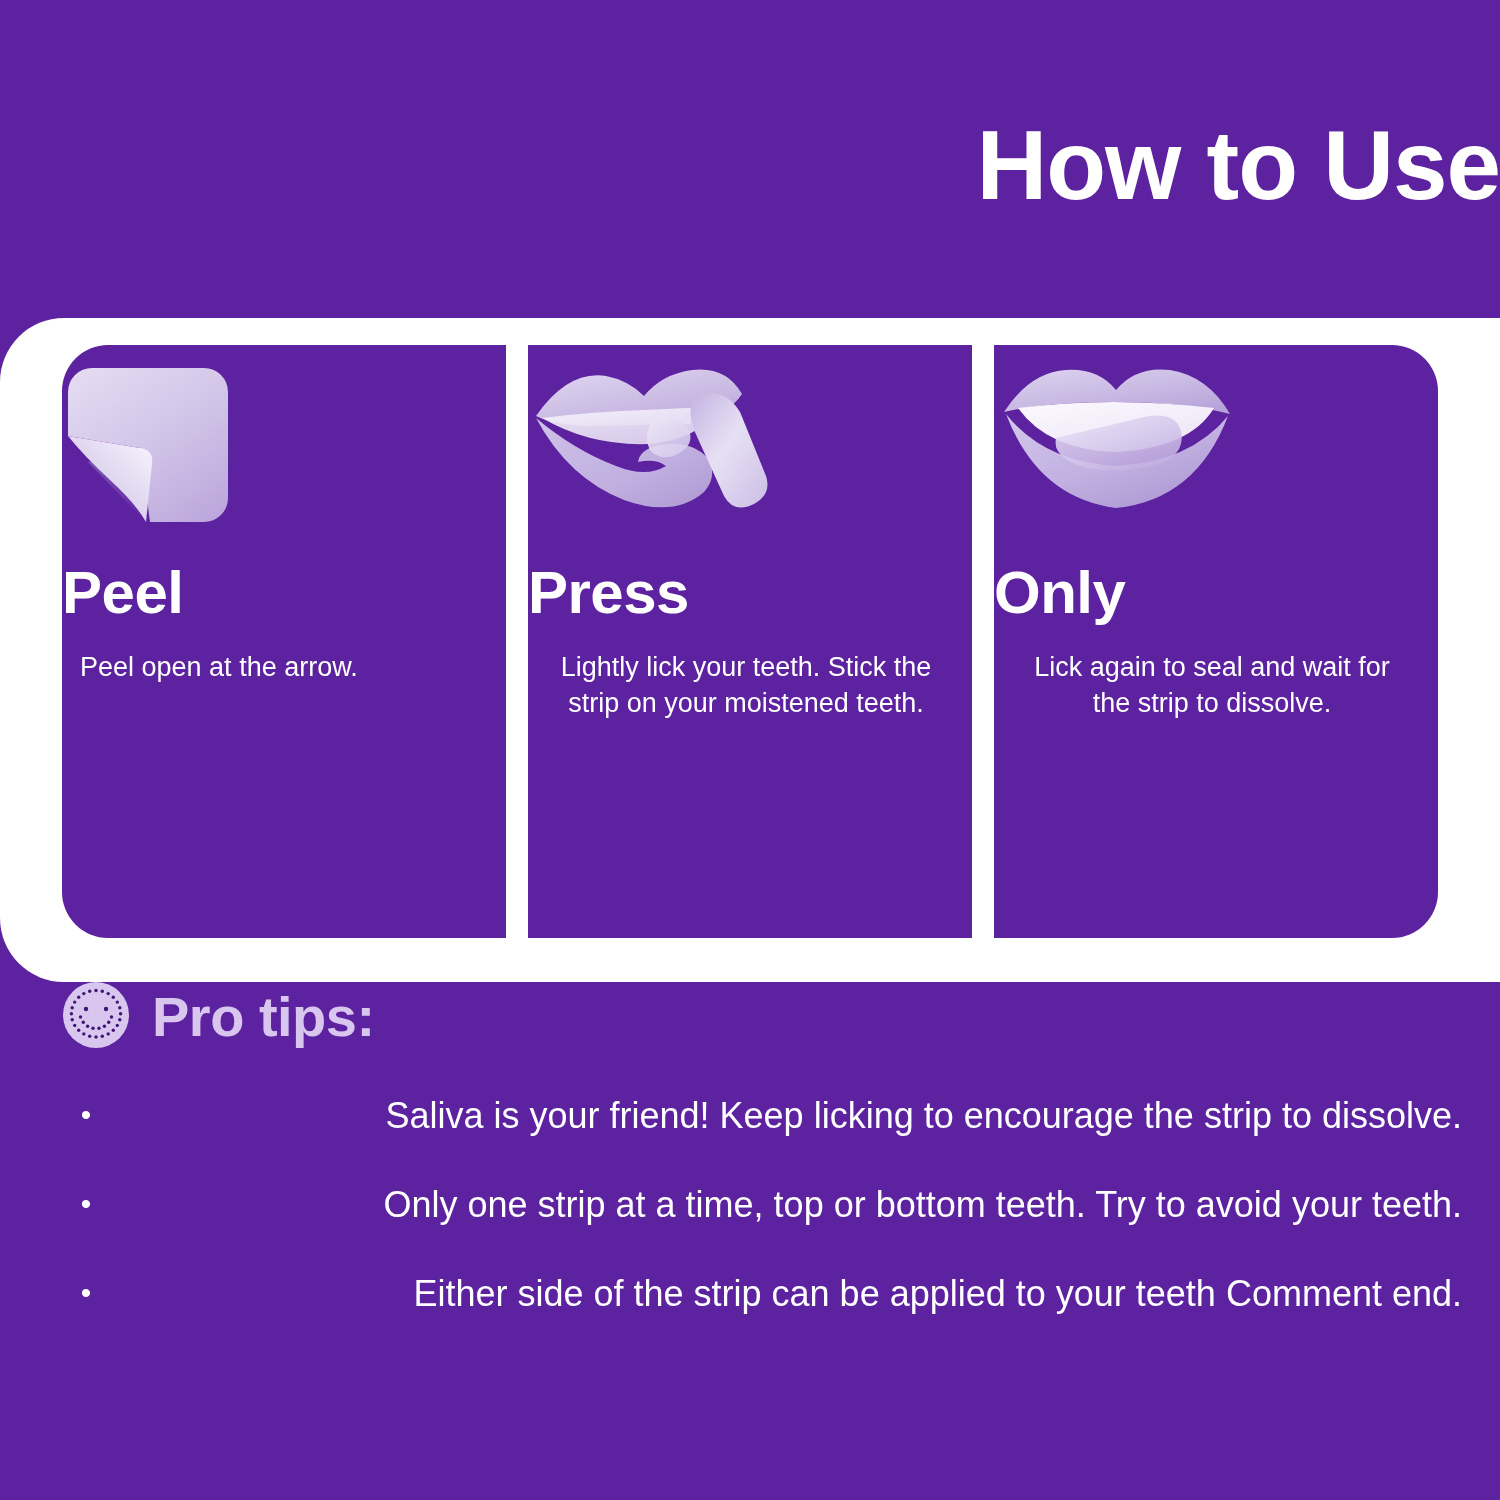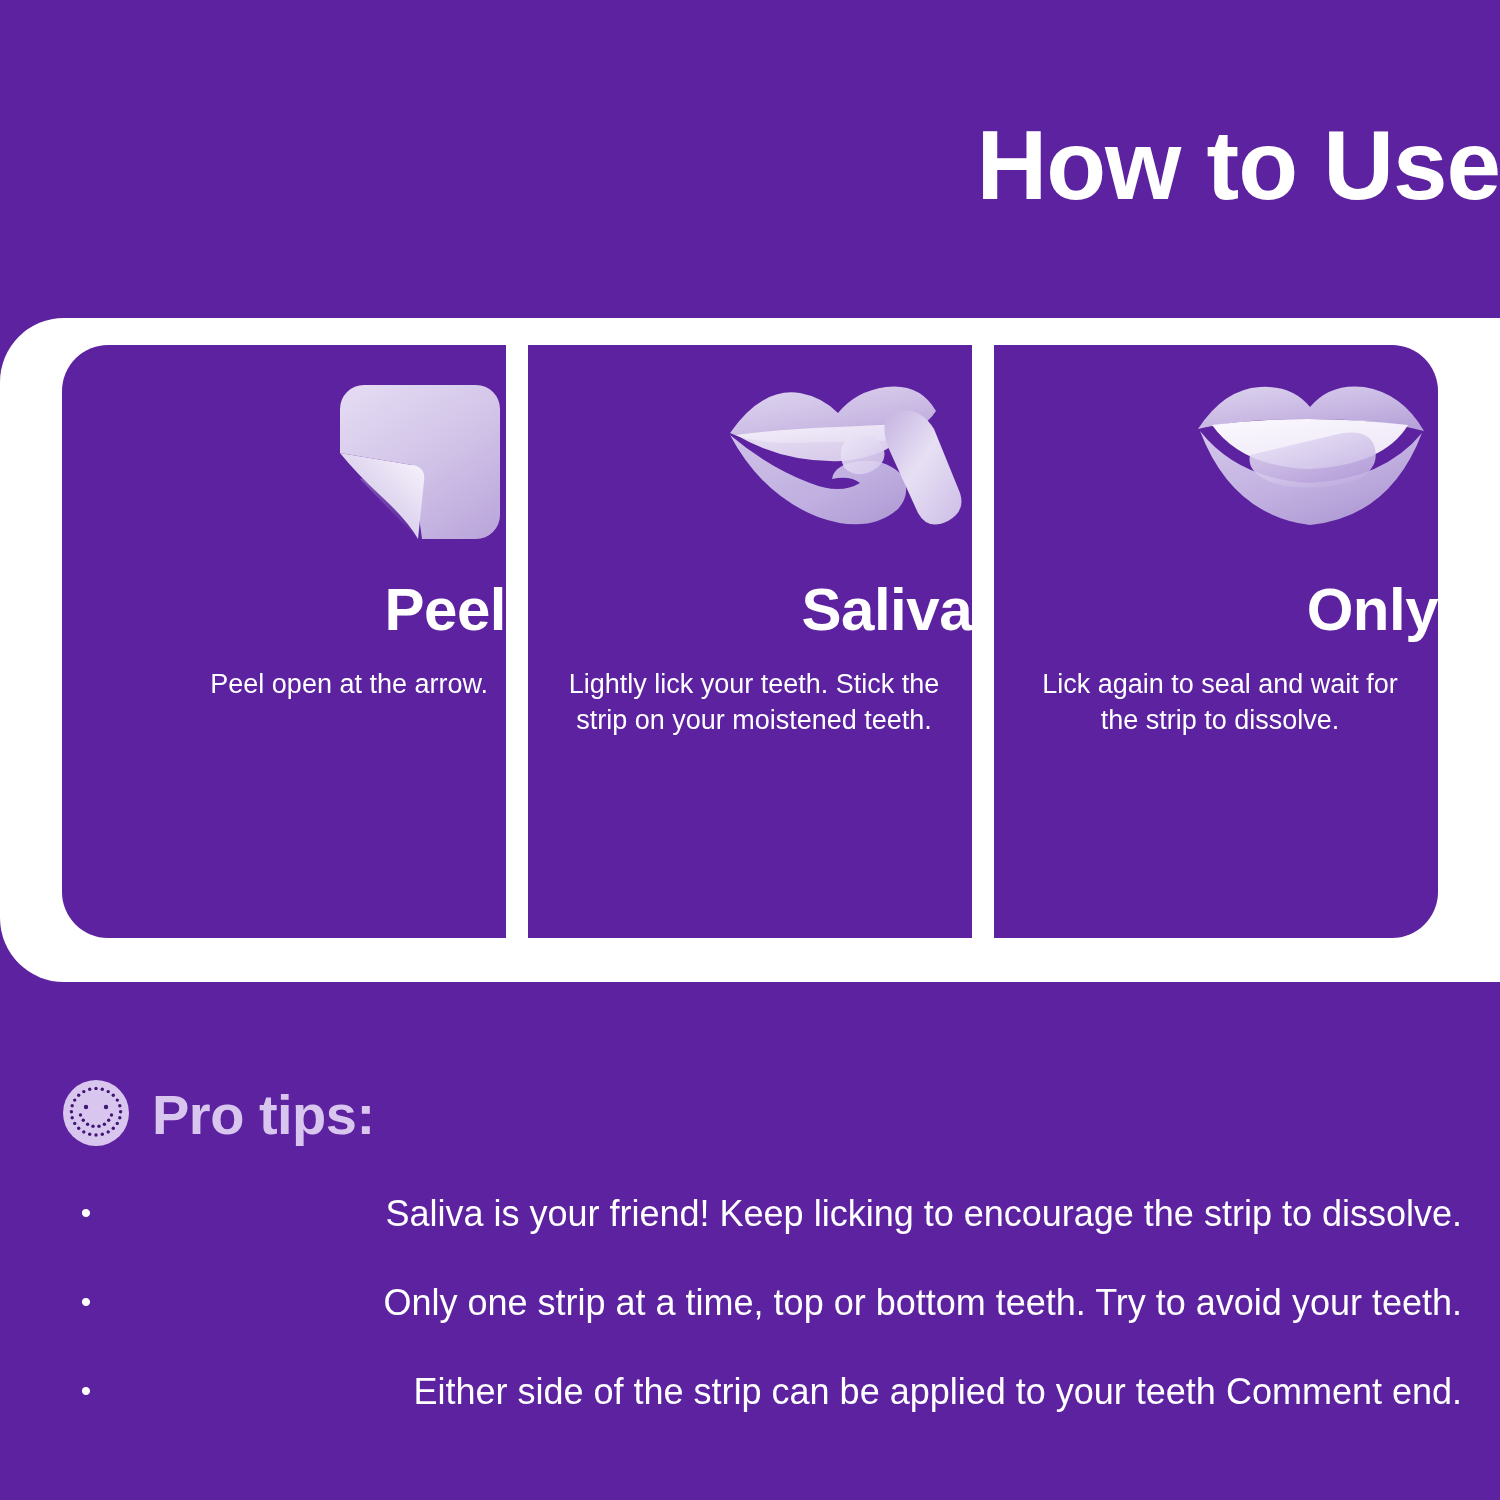--- a/index.html
+++ b/index.html
@@ -52,24 +52,23 @@
     border-radius: 46px;
     display: flex;
     flex-direction: row;
     overflow: hidden;
   }
   .step-panel {
     flex: 1 1 0;
     position: relative;
     display: flex;
     flex-direction: column;
-    align-items: flex-end;
+    align-items: flex-start;
     padding-top: 8px;
     box-sizing: border-box;
-    margin-top: 17px;
   }
   .step-divider {
     width: 22px;
     background: #FFFFFF;
     flex: 0 0 22px;
   }
 
   .step-icon {
     height: 190px;
     display: flex;
@@ -93,21 +92,21 @@
     text-align: center;
     font-weight: 400;
     padding: 0 18px;
     max-width: 400px;
   }
 
   
   .pro-tips {
     position: absolute;
     left: 62px;
-    top: 1079px;
+    top: 981px;
     width: 1400px;
   }
   .pro-tips-head {
     display: flex;
     align-items: center;
     gap: 22px;
     margin-bottom: 40px;
   }
   .pro-tips-label {
     color: #D9C6EF;
@@ -216,21 +215,21 @@
 
         <path d="M14 60 Q60 54 116 52 Q160 50 196 48 Q170 82 120 86 Q62 88 14 60 Z" fill="url(#teethPress)" opacity="0.92"></path>
 
         <path d="M8 60 Q40 120 96 142 Q146 160 176 134 Q190 118 180 100 Q160 80 128 88 Q112 92 110 104 Q128 100 138 108 Q118 120 88 108 Q46 92 8 60 Z" fill="url(#lipBottom)"></path>
 
         <path d="M126 62 Q150 56 160 70 Q168 86 150 96 Q132 104 122 92 Q114 76 126 62 Z" fill="url(#stripPress)" opacity="0.9"></path>
 
         <path d="M168 38 Q196 28 212 54 L238 118 Q244 136 226 146 Q206 156 196 138 L166 72 Q158 48 168 38 Z" fill="url(#fingerG)"></path>
       </svg>
     </div>
-    <div class="step-title">Saliva</div>
+    <div class="step-title">Press</div>
     <div class="step-desc">Lightly lick your teeth. Stick the strip on your moistened teeth.</div>
   </div>
 
   <div class="step-divider"></div>
 
   <div class="step-panel">
     <div class="step-icon">
       <svg width="250" height="180" viewBox="0 0 250 180" aria-hidden="true">
         <defs>
           <linearGradient id="sealLipTop" x1="0.1" y1="0" x2="0.85" y2="1">

